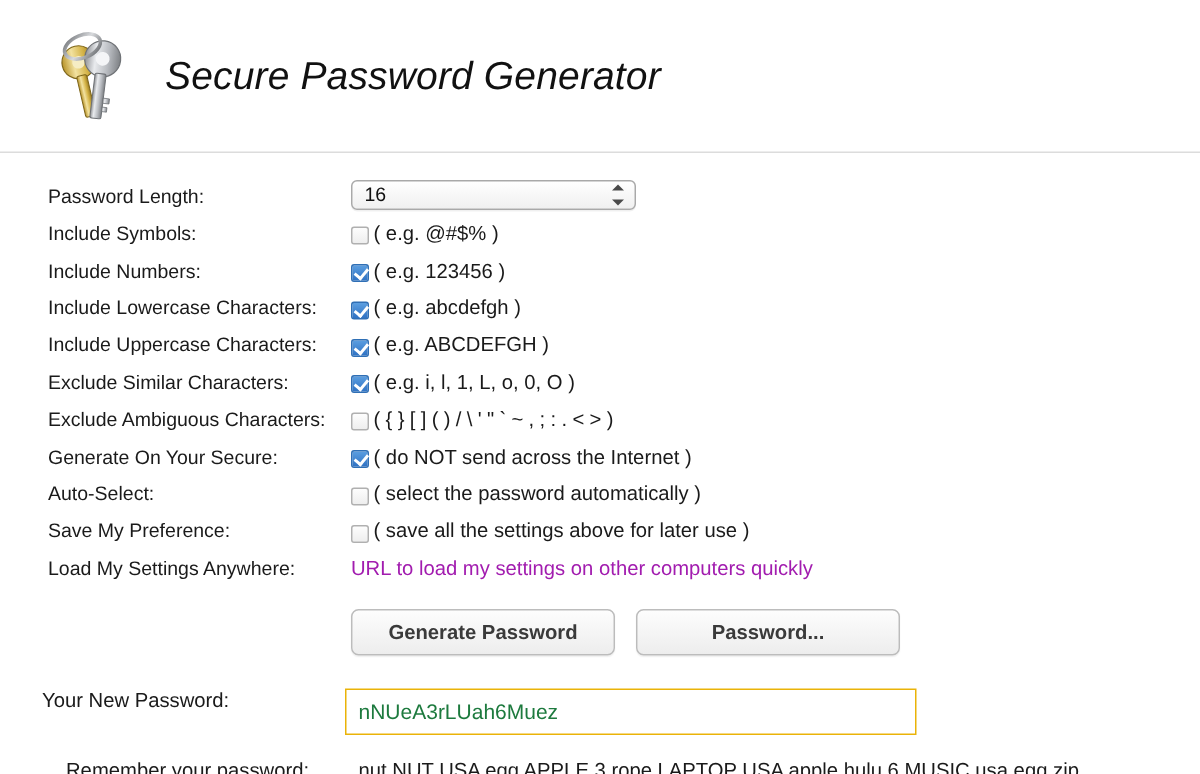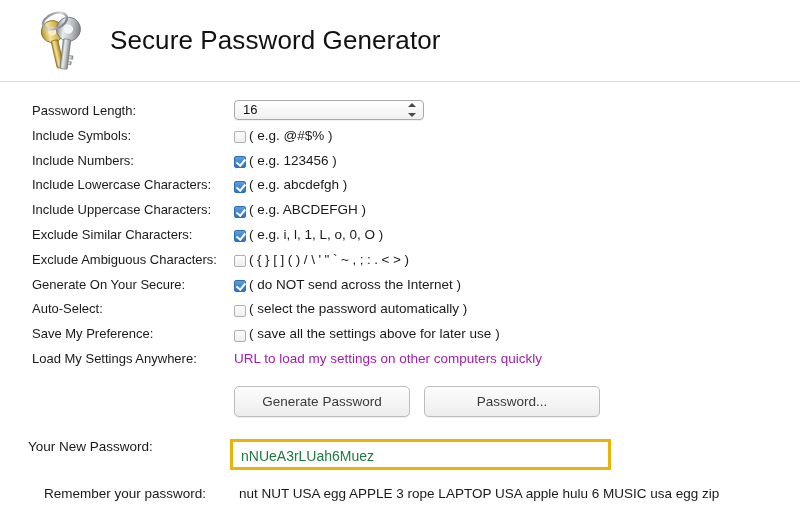--- a/index.html
+++ b/index.html
@@ -11,26 +11,27 @@
     width: 800px;
     height: 516px;
     overflow: hidden;
     font-family: "Liberation Sans", sans-serif;
     color: #1a1a1a;
     -webkit-font-smoothing: antialiased;
   }
 
   
   .header {
-    height: 82px;
+    height: 102px;
     display: flex;
     align-items: center;
     padding-left: 30px;
     box-sizing: border-box;
     border-bottom: 1px solid #dcdcdc;
+    font-style: italic;
   }
   .keys-icon {
     width: 62px;
     height: 66px;
     flex: 0 0 auto;
     margin-right: 18px;
     margin-top: 2px;
   }
   .app-title {
     font-size: 26px;
@@ -160,39 +161,40 @@
     border-radius: 5px;
     background: linear-gradient(#fdfdfd, #ededed);
     box-shadow: 0 1px 1px rgba(0,0,0,0.07);
     font-family: "Liberation Sans", sans-serif;
     font-size: 13.5px;
     color: #3a3a3a;
     text-align: center;
     line-height: 29px;
     cursor: pointer;
     padding: 0;
+    font-weight: bold;
   }
 
   
   .pw-row {
     display: flex;
     align-items: flex-start;
     padding-left: 28px;
     margin-top: 22px;
   }
   .pw-row .label {
     width: 202px;
     flex: 0 0 202px;
     font-size: 13.5px;
   }
   .pw-box {
     width: 381px;
     height: 31px;
     box-sizing: border-box;
-    border: 3px solid #eab308;
+    border: 1px solid #eab308;
     background: #ffffff;
     font-size: 14px;
     color: #1d7a3e;
     line-height: 29px;
     padding-left: 8px;
     white-space: nowrap;
     overflow: hidden;
   }
 
   .remember-row {

